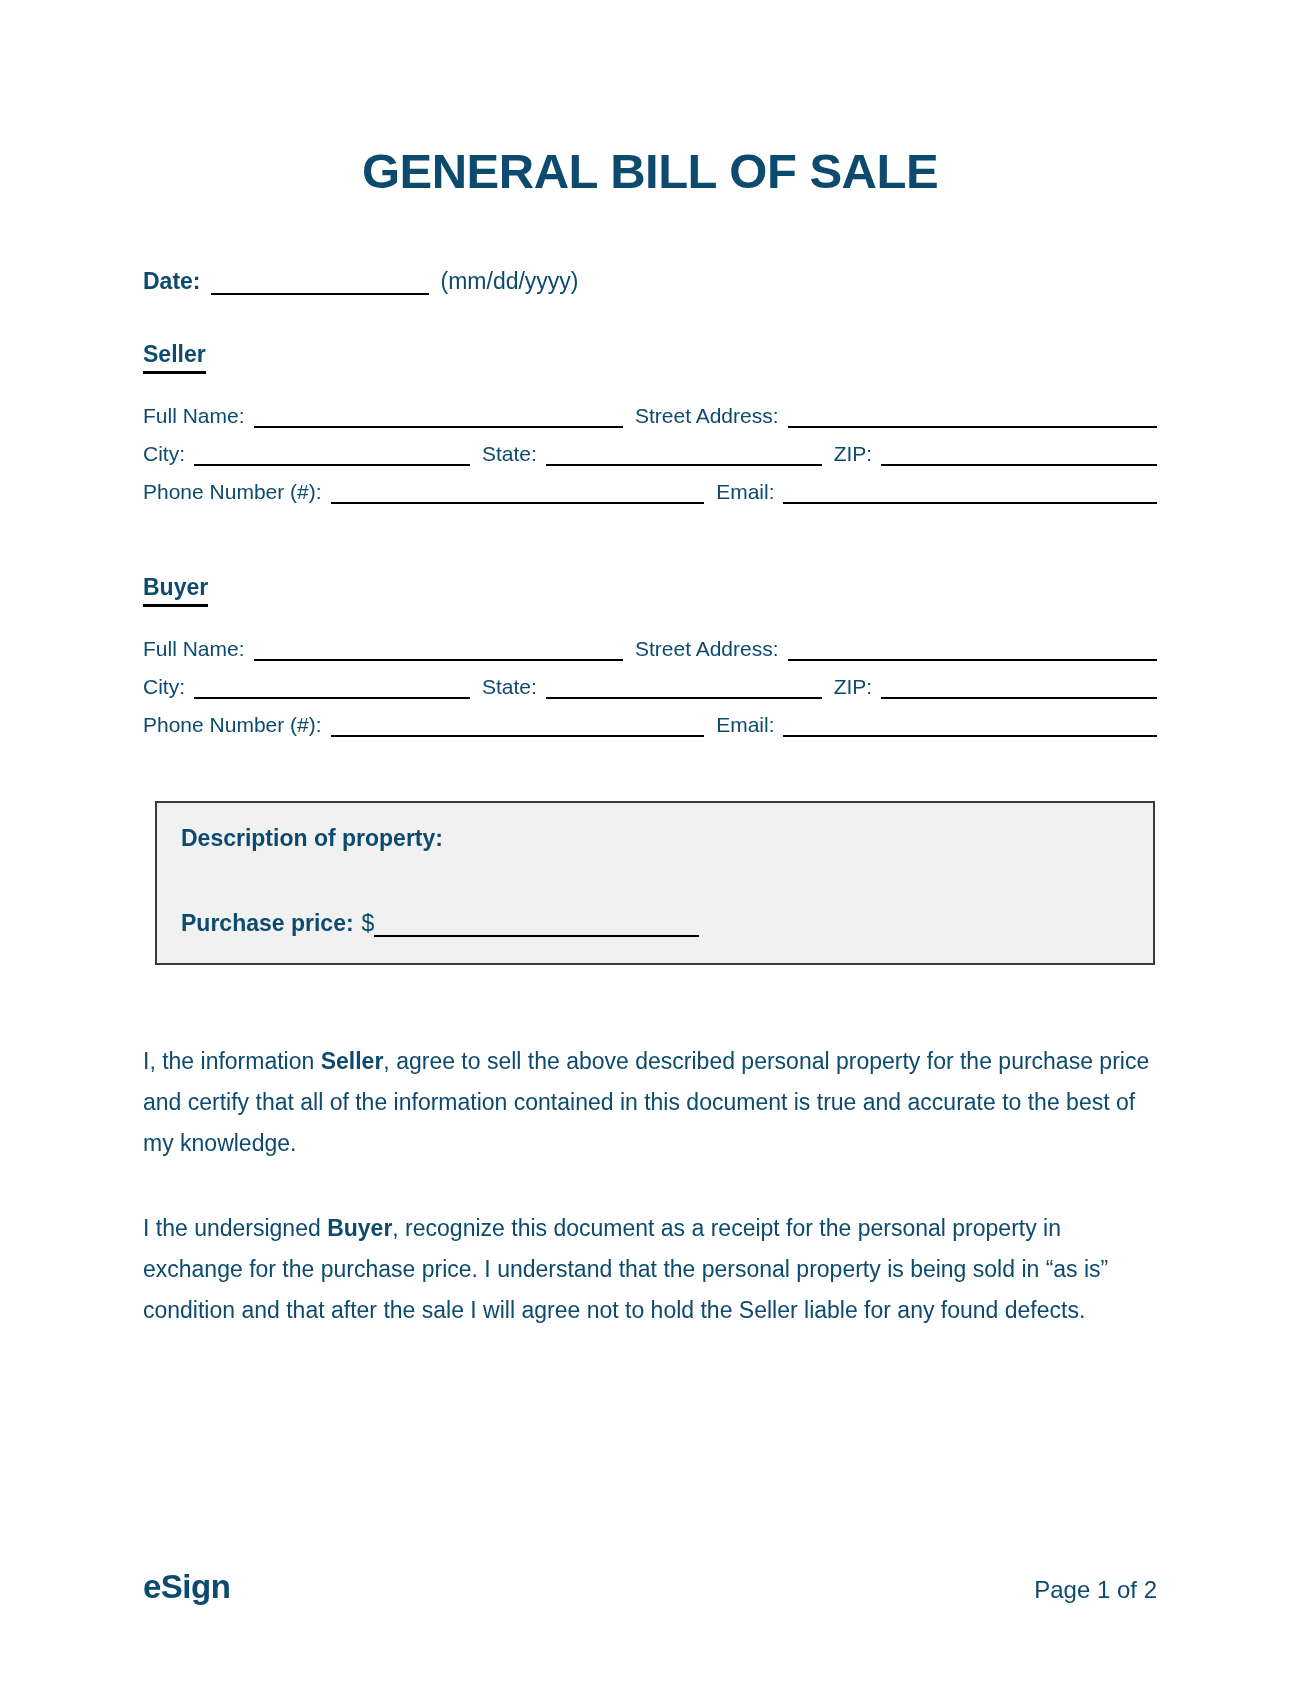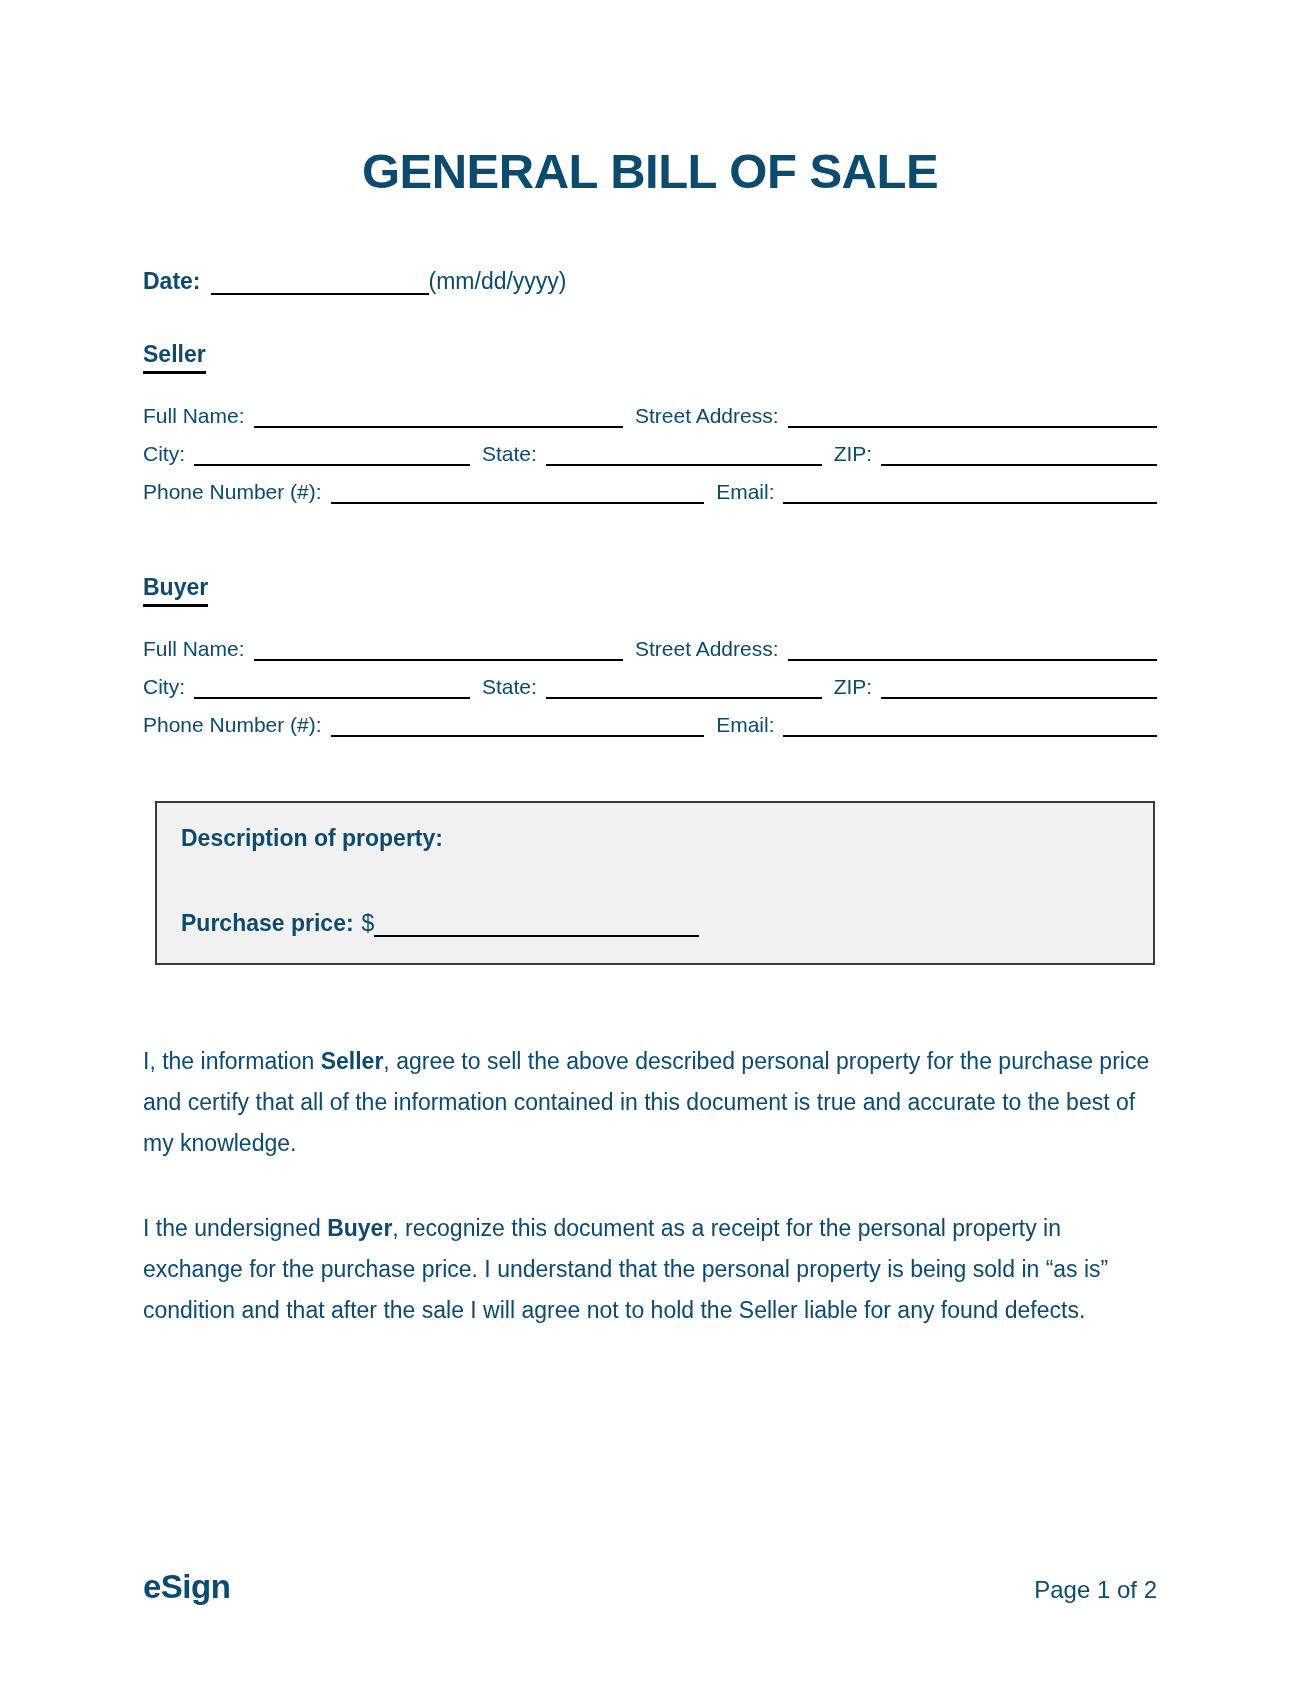--- a/index.html
+++ b/index.html
@@ -35,21 +35,21 @@
     font-size: 23px;
     height: 32px;
   }
   .date-row .lbl { font-weight: bold; white-space: nowrap; }
   .blank {
     display: inline-block;
     border-bottom: 2px solid #000;
     height: 26px;
   }
   .date-blank { width: 218px; margin-left: 10px; }
-  .date-hint { white-space: nowrap; }
+  .date-hint { margin-left: 12px; white-space: nowrap; }
 
   .section-heading {
     font-size: 23px;
     font-weight: bold;
     margin-top: 0;
   }
   .section-heading .underlined {
     display: inline-block;
     border-bottom: 3px solid #000;
     padding-bottom: 3px;

